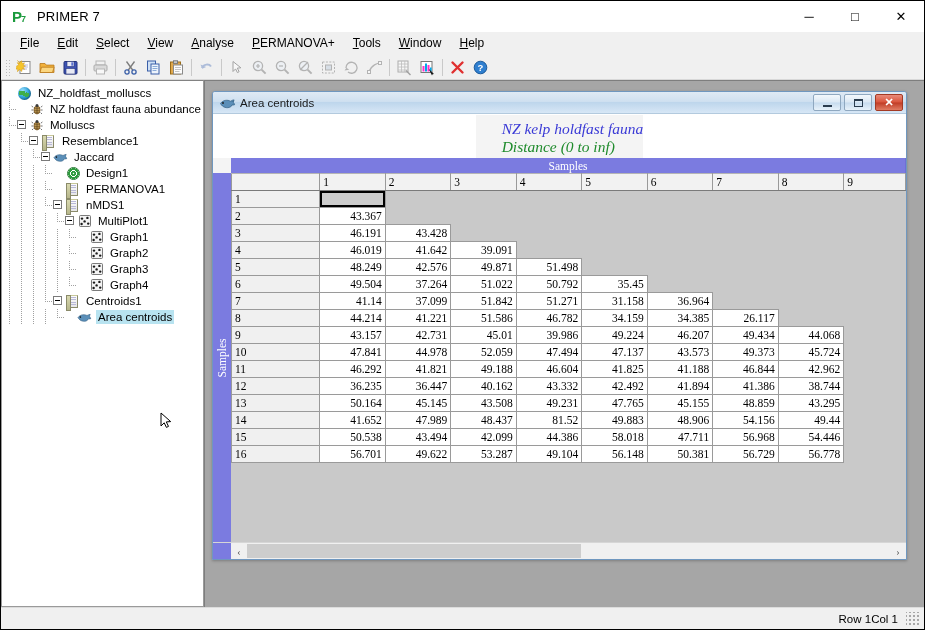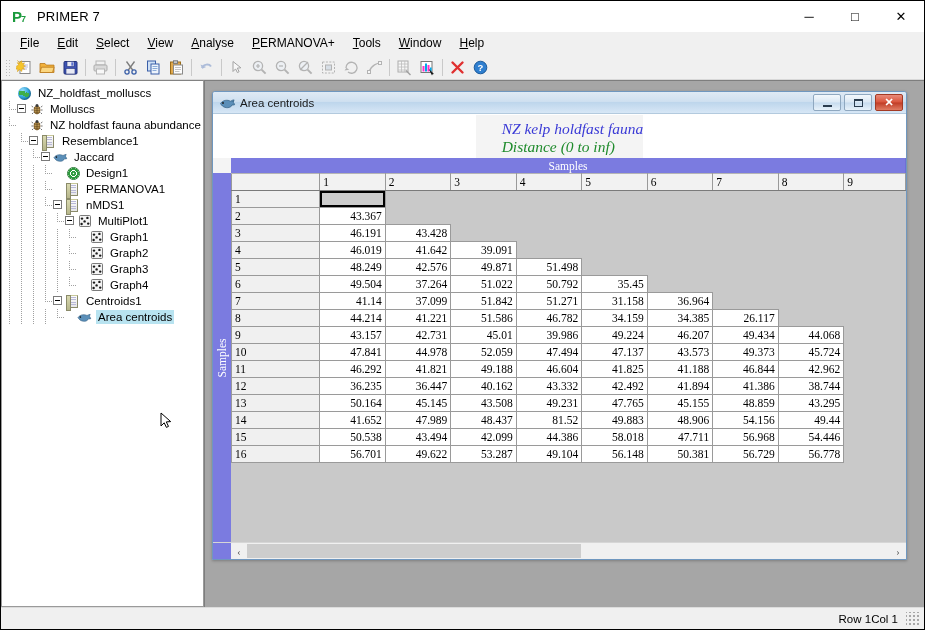--- a/index.html
+++ b/index.html
@@ -575,45 +575,45 @@
       <div class="tree" id="tree-root">
           <div class="tnode">
             <span class="tw"></span>
             <span class="ticon">
               <span class="ic-globe"></span>
             </span>
             <span class="tlabel">NZ_holdfast_molluscs</span>
           </div>
           <div class="tnode">
             <span class="tw dashv"></span>
-            <span class="tw">
-              <span class="expander"></span>
-            </span>
+            <span class="tw"></span>
             <span class="ticon">
               <svg class="ic-bug" viewBox="0 0 12 12">
                 <ellipse cx="6" cy="7" rx="3.1" ry="4" fill="#caa45a" stroke="#6b4a1d" stroke-width=".7"></ellipse>
                 <path d="M6 3.4v7.6M3.3 5.2h5.4M3.2 7.3h5.6M3.5 9.2h5" stroke="#4c3412" stroke-width=".6"></path>
                 <circle cx="6" cy="2.4" r="1.5" fill="#3a3a3a"></circle>
                 <path d="M2.2 4.2L.6 3M9.8 4.2L11.4 3M2 7H.4M10 7h1.6M2.4 9.6L1 11M9.6 9.6L11 11" stroke="#3a3a3a" stroke-width=".7"></path>
               </svg>
             </span>
-            <span class="tlabel">Molluscs</span>
-          </div>
-          <div class="tnode">
-            <span class="tw dashv"></span>
-            <span class="tw"></span>
+            <span class="tlabel">NZ holdfast fauna abundance</span>
+          </div>
+          <div class="tnode">
+            <span class="tw dashv"></span>
+            <span class="tw">
+              <span class="expander"></span>
+            </span>
             <span class="ticon">
               <svg class="ic-bug" viewBox="0 0 12 12">
                 <ellipse cx="6" cy="7" rx="3.1" ry="4" fill="#caa45a" stroke="#6b4a1d" stroke-width=".7"></ellipse>
                 <path d="M6 3.4v7.6M3.3 5.2h5.4M3.2 7.3h5.6M3.5 9.2h5" stroke="#4c3412" stroke-width=".6"></path>
                 <circle cx="6" cy="2.4" r="1.5" fill="#3a3a3a"></circle>
                 <path d="M2.2 4.2L.6 3M9.8 4.2L11.4 3M2 7H.4M10 7h1.6M2.4 9.6L1 11M9.6 9.6L11 11" stroke="#3a3a3a" stroke-width=".7"></path>
               </svg>
             </span>
-            <span class="tlabel">NZ holdfast fauna abundance</span>
+            <span class="tlabel">Molluscs</span>
           </div>
           <div class="tnode">
             <span class="tw dots"></span>
             <span class="tw dashv"></span>
             <span class="tw">
               <span class="expander"></span>
             </span>
             <span class="ticon">
               <span class="ic-sheet"></span>
             </span>

